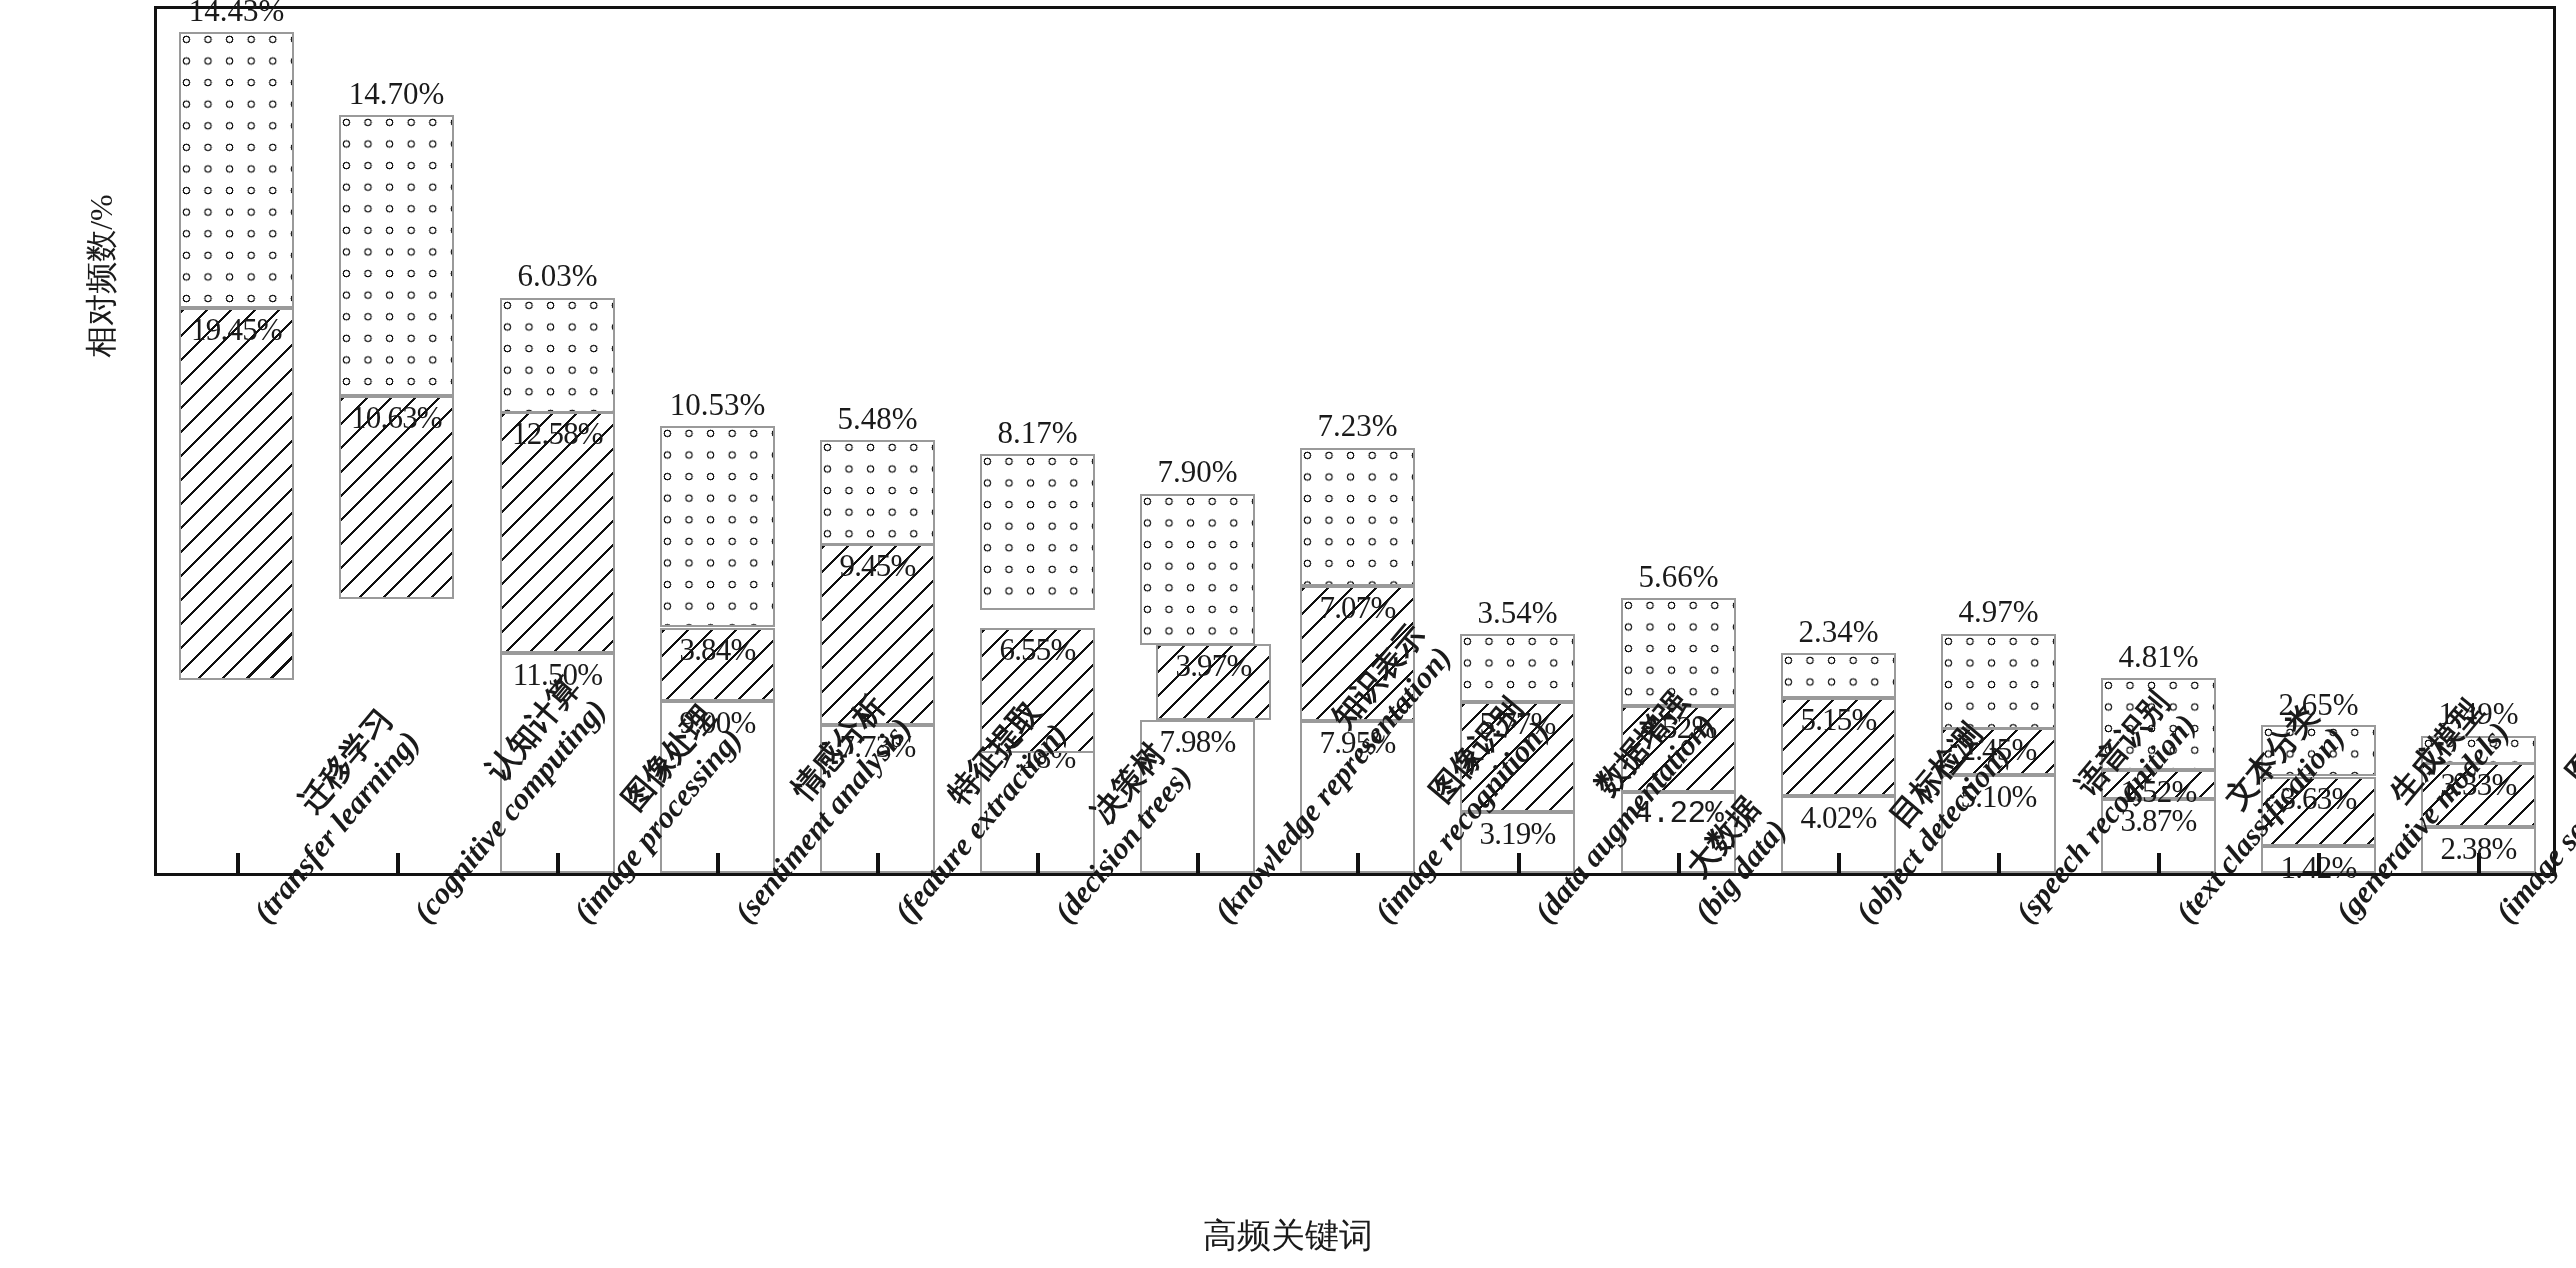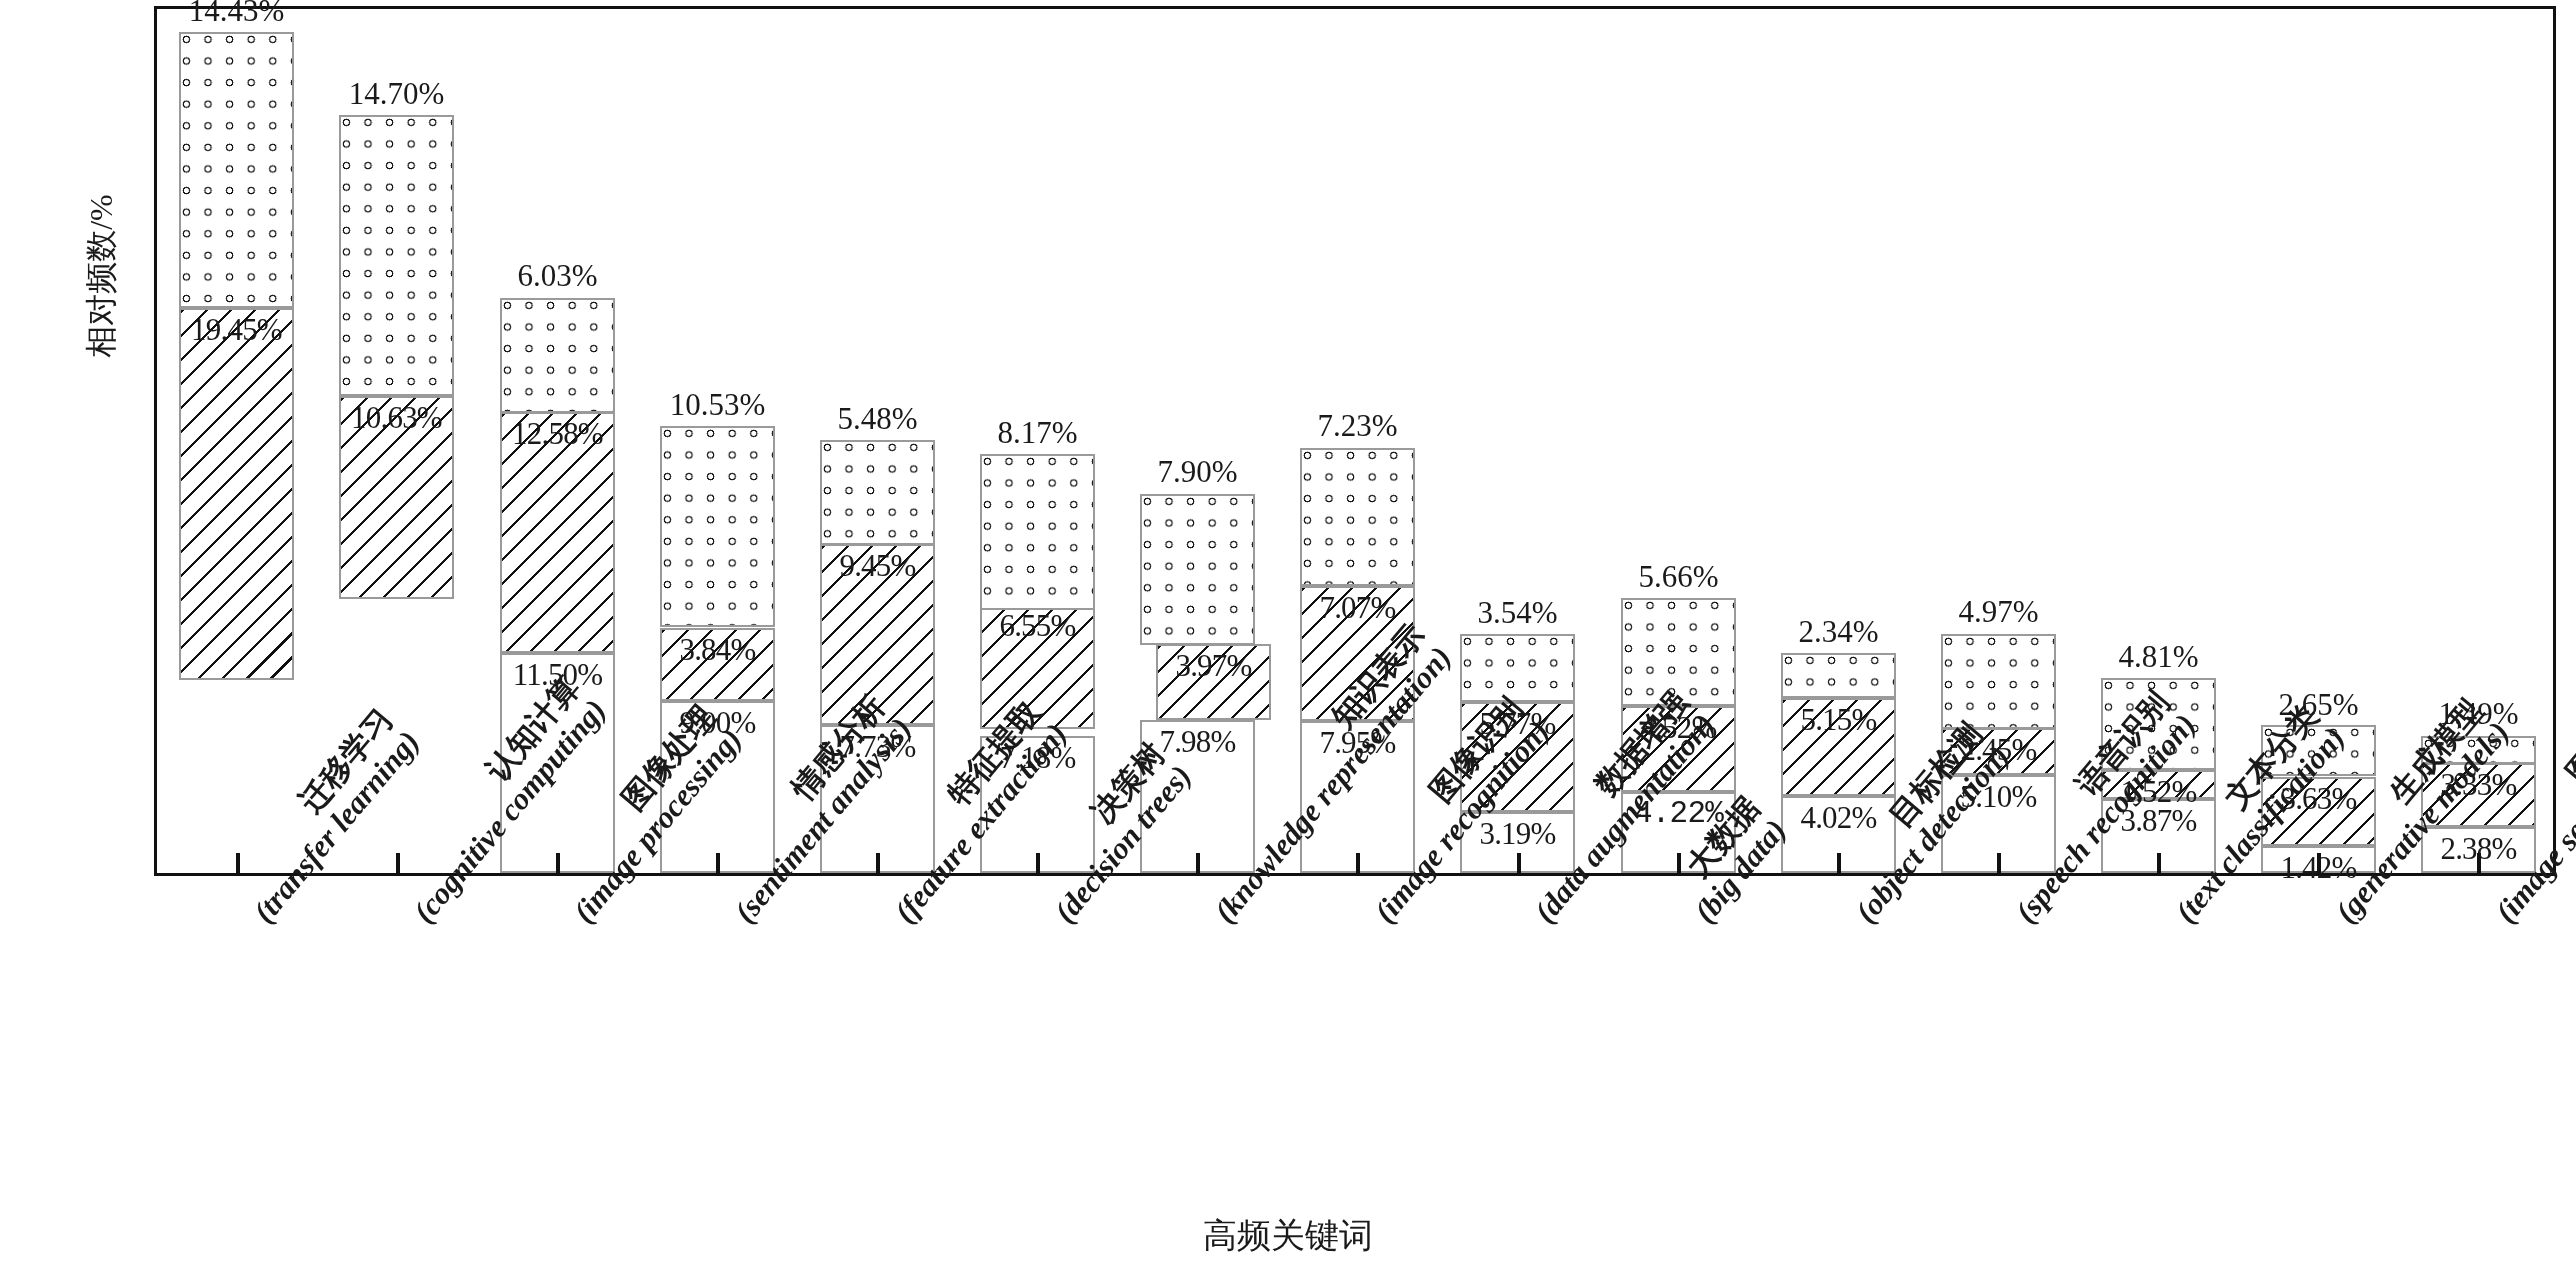--- a/index.html
+++ b/index.html
@@ -134,21 +134,21 @@
             <span class="seg-label">9.45%</span>
           </div>
           <div class="seg y2023" style="height: 105px; bottom: 328px;"></div>
           <div class="total-label" style="bottom: 439px;">5.48%</div>
         </div>
         <div class="xtick" style="left: 719px;"></div>
         <div class="bar-group" style="left: 823px; width: 115px; height: 419px;">
           <div class="seg y2021" style="height: 137px; bottom: 0px;">
             <span class="seg-label">7.18%</span>
           </div>
-          <div class="seg y2022" style="height: 125px; bottom: 144px;">
+          <div class="seg y2022" style="height: 125px; bottom: 120px;">
             <span class="seg-label">6.55%</span>
           </div>
           <div class="seg y2023" style="height: 156px; bottom: 263px;"></div>
           <div class="total-label" style="bottom: 425px;">8.17%</div>
         </div>
         <div class="xtick" style="left: 879px;"></div>
         <div class="bar-group" style="left: 983px; width: 115px; height: 380px;">
           <div class="seg y2021" style="height: 153px; bottom: 0px;">
             <span class="seg-label">7.98%</span>
           </div>

